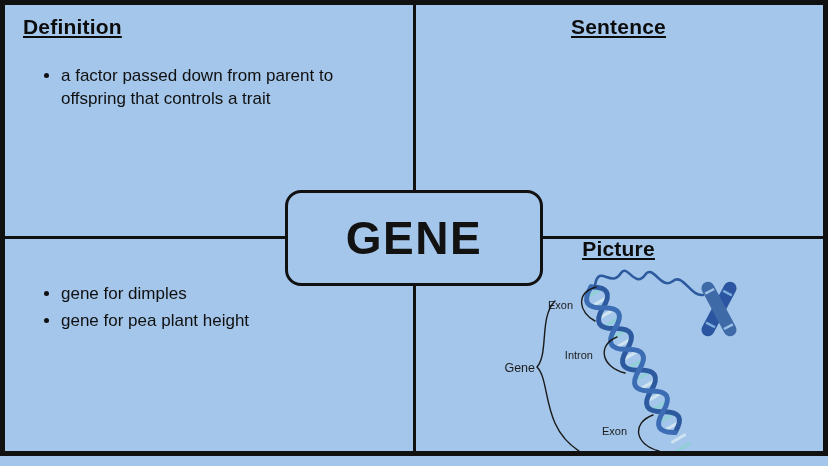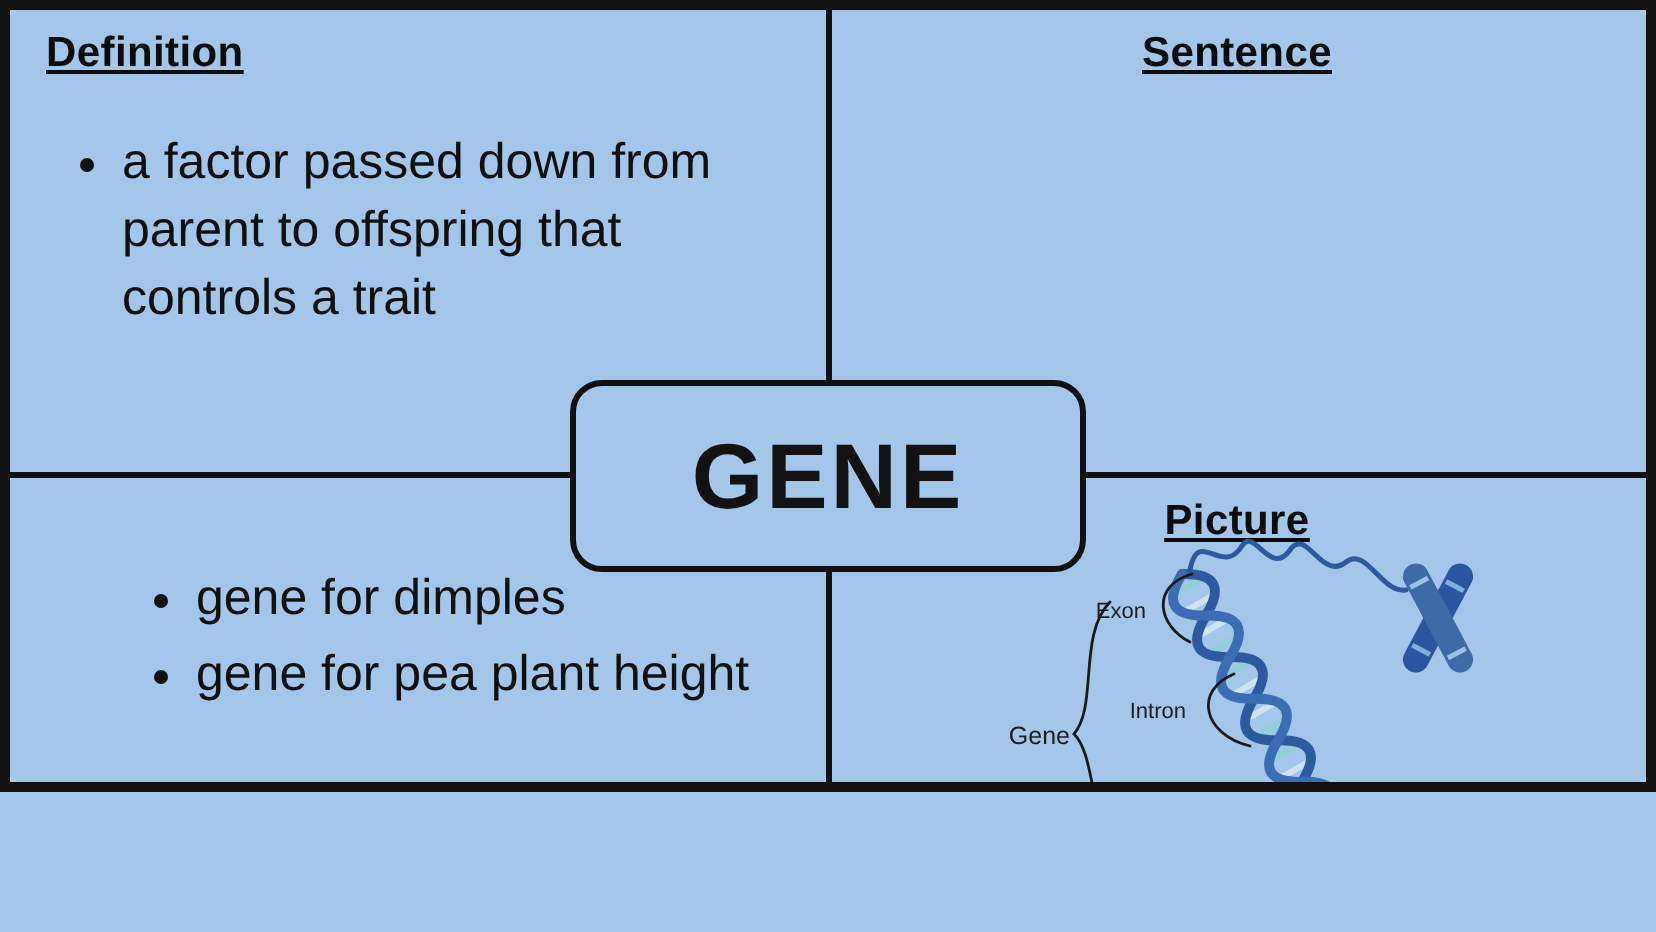--- a/index.html
+++ b/index.html
@@ -1,41 +1,41 @@
 <!DOCTYPE html>
 <html><head>
 <meta charset="utf-8">
 <style>
   html,body{margin:0;padding:0;background:#a4c6ea;}
   .page{
     position:relative;
-    width:828px;height:396px;
+    width:828px;height:456px;
     background:#a4c6ea;
     border:5px solid #111;
     box-sizing:border-box;
     font-family:"Liberation Sans", sans-serif;
     color:#101010;
     overflow:hidden;
   }
   .v-line{position:absolute;left:calc(50% - 1.5px);top:0;bottom:0;width:3px;background:#111;}
   .h-line{position:absolute;top:231px;left:0;right:0;height:3px;background:#111;}
   .quad{position:absolute;box-sizing:border-box;padding:10px 18px;}
   .q-def{left:0;top:0;width:50%;height:234px;}
   .q-sen{right:0;top:0;width:50%;height:234px;}
   .q-exa{left:0;top:234px;width:50%;height:227px;}
-  .q-pic{right:0;top:234px;width:50%;height:227px;text-decoration:underline;}
+  .q-pic{right:0;top:222px;width:50%;height:227px;text-decoration:underline;}
   .quad h2{
     margin:0;font-size:21px;font-weight:bold;text-decoration:underline;
     letter-spacing:.2px;color:#0c0c0c;
   }
   .q-sen h2,.q-pic h2{text-align:center;}
-  .quad ul{margin:26px 0 0;padding-left:38px;font-size:25px;line-height:1.35;}
+  .quad ul{margin:26px 0 0;padding-left:38px;font-size:17px;line-height:1.35;}
   .quad li{margin-bottom:7px;max-width:335px;}
   .q-exa ul{margin-top:34px;}
-  .q-exa li{margin-bottom:4px;margin-left:37px;}
+  .q-exa li{margin-bottom:4px;}
   .center-box{
     position:absolute;left:50%;top:233px;transform:translate(-50%,-50%);
     width:252px;height:90px;
     background:#a4c6ea;border:3.5px solid #111;border-radius:16px;
     display:flex;align-items:center;justify-content:center;
     z-index:5;
   }
   .center-box span{
     font-size:46px;font-weight:800;letter-spacing:1.5px;color:#121212;
   }

